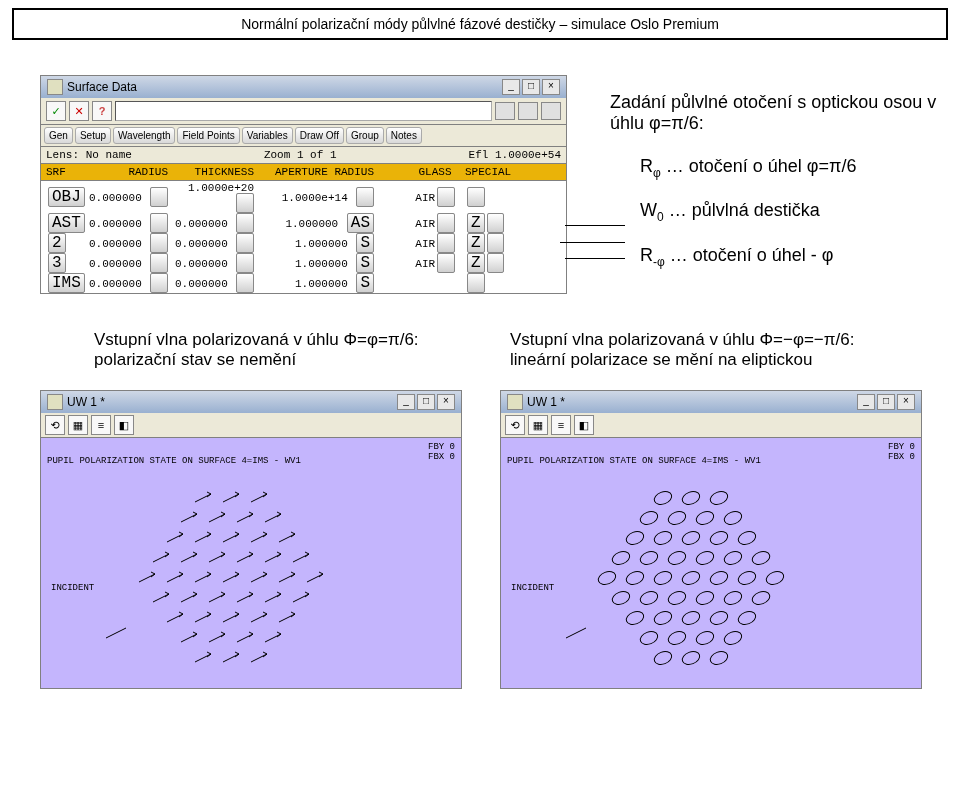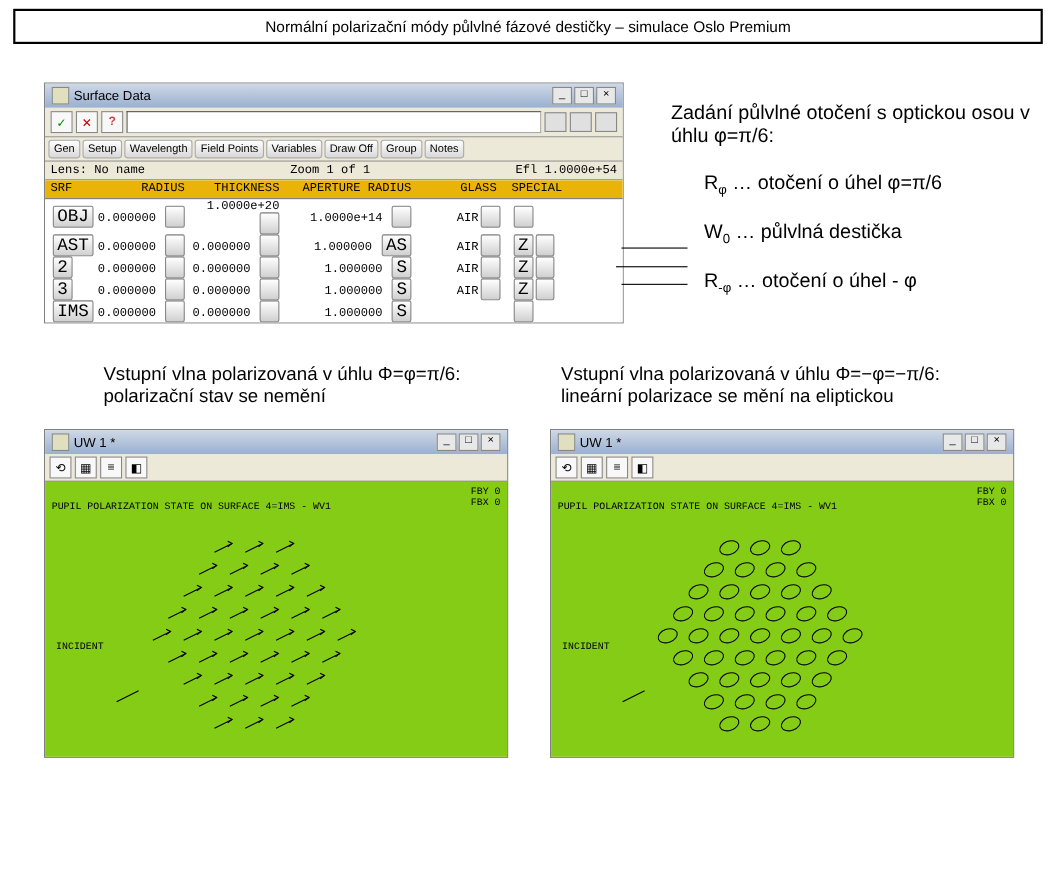--- a/index.html
+++ b/index.html
@@ -162,21 +162,21 @@
     border: 1px solid #808080;
   }
   .uw-toolbar {
     background: #ece9d8;
     padding: 2px 4px;
     display: flex;
     gap: 3px;
     border-bottom: 1px solid #808080;
   }
   .uw-white {
-    background: #84cc16;
+    background: #c4b5fd;
     position: relative;
     height: 250px;
   }
   .uw-meta {
     position: absolute;
     font-family: "Courier New", monospace;
     font-size: 9px;
   }
   .hex-svg {
     position: absolute;

